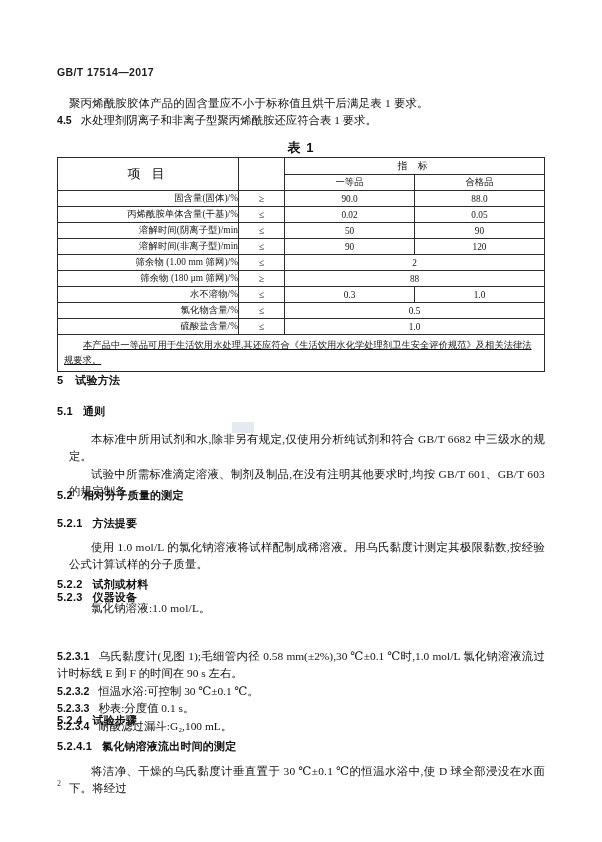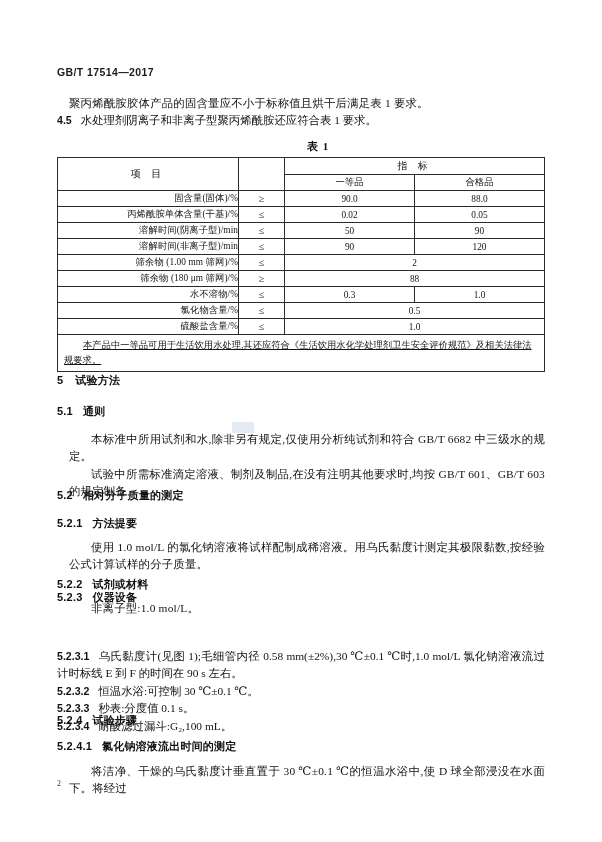--- a/index.html
+++ b/index.html
@@ -70,26 +70,26 @@
     font-family: "Liberation Sans", "DejaVu Sans", sans-serif;
     font-weight: bold;
     font-size: 10.6px;
     margin-right: 9px;
   }
 
   
   .tbl-cap {
     position: absolute;
     top: 139px;
-    left: 17px;
+    left: 0;
     width: 488px;
     text-align: center;
-    font-family: Liberation Serif, serif;
+    font-family: Liberation Sans, sans-serif;
     font-weight: bold;
-    font-size: 11px;
+    font-size: 13px;
     letter-spacing: 1px;
     color: #111;
   }
   table.spec {
     position: absolute;
     top: 157px;
     left: 0;
     width: 488px;
     border-collapse: collapse;
     font-size: 9.3px;
@@ -109,21 +109,21 @@
   }
   .c-op {
     width: 46px;
     text-align: center;
     font-size: 10px;
   }
   .c-val { text-align: center; margin-left: 33px; }
   .hdr-item {
     text-align: center;
     letter-spacing: 4px;
-    font-size: 10px;
+    font-size: 13px;
     padding-left: 0 !important;
   }
   .hdr-ind {
     text-align: center;
     letter-spacing: 4px;
     font-size: 9.8px;
   }
   .hdr-sub { text-align: center; font-size: 9.4px; }
   .no-bottom { border-bottom: none !important; }
   .foot-cell {
@@ -264,21 +264,21 @@
       <div class="clause-h"><span class="num">5.2.1</span><span>方法提要</span></div>
     </div>
     <div class="blk" style="top:539px;">
       <div class="para indent">使用 1.0 mol/L 的氯化钠溶液将试样配制成稀溶液。用乌氏黏度计测定其极限黏数,按经验公式计算试样的分子质量。</div>
     </div>
 
     <div class="blk" style="top:577px;">
       <div class="clause-h"><span class="num">5.2.2</span><span>试剂或材料</span></div>
     </div>
     <div class="blk" style="top:600px;">
-      <div class="para indent">非离子型:1.0 mol/L。</div>
+      <div class="para indent">氯化钠溶液:1.0 mol/L。</div>
     </div>
 
     <div class="blk" style="top:590px;">
       <div class="clause-h"><span class="num">5.2.3</span><span>仪器设备</span></div>
     </div>
 
     <div class="blk" style="top:648px;">
       <div class="numbered" style="text-align:justify;"><span class="n">5.2.3.1</span><span>乌氏黏度计(见图 1);毛细管内径 0.58 mm(±2%),30 ℃±0.1 ℃时,1.0 mol/L 氯化钠溶液流过计时标线 E 到 F 的时间在 90 s 左右。</span></div>
       <div class="numbered"><span class="n">5.2.3.2</span><span>恒温水浴:可控制 30 ℃±0.1 ℃。</span></div>
       <div class="numbered"><span class="n">5.2.3.3</span><span>秒表:分度值 0.1 s。</span></div>

